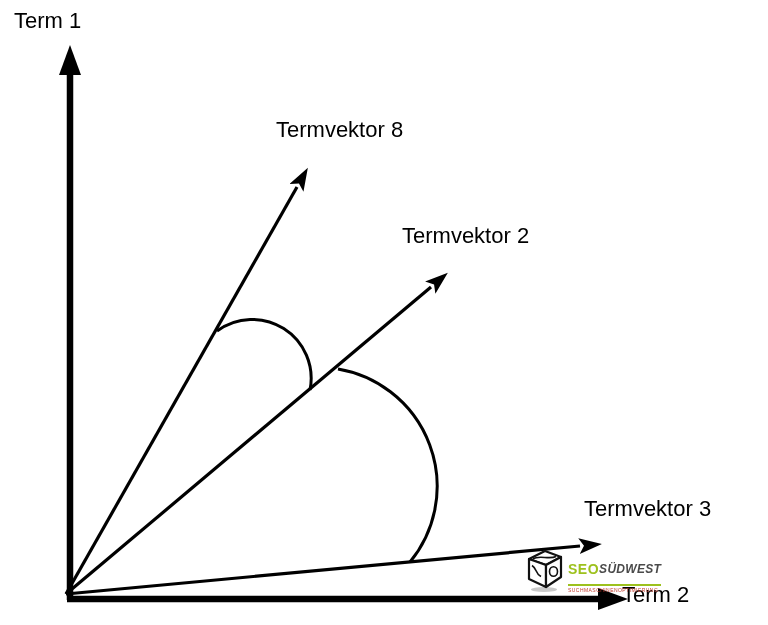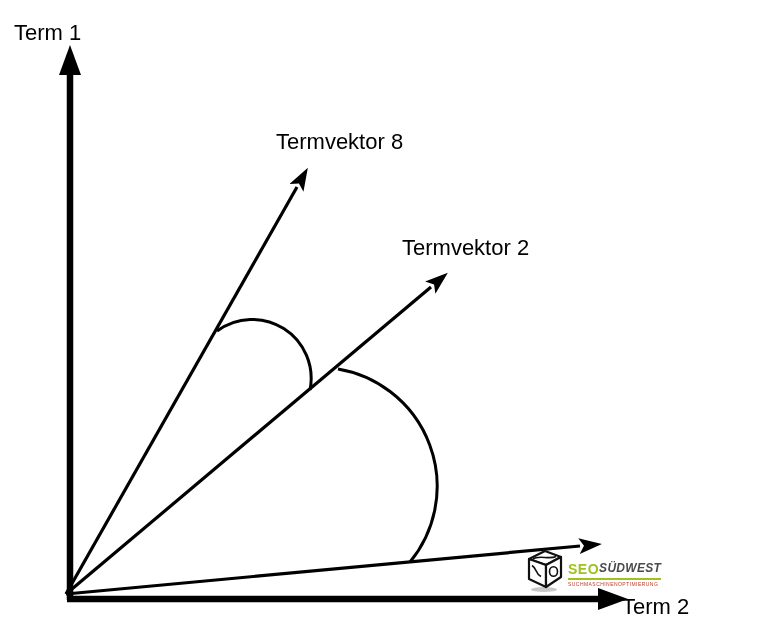--- a/index.html
+++ b/index.html
@@ -10,36 +10,35 @@
     overflow:hidden;
     font-family:"Liberation Sans", sans-serif;
   }
   .stage svg.diagram{position:absolute;left:0;top:0;}
   .lbl{
     position:absolute;
     font-size:22px;
     line-height:26px;
     color:#000;
     white-space:nowrap;
-    margin-top:12px;
   }
   
   .logo{
     position:absolute;
     left:524px;top:548px;
     display:flex;
     align-items:flex-start;
   }
   .logo .cube{display:block;}
   .logo-text{margin-top:13px;margin-left:2px;}
   .brandline{
     display:flex;
-    align-items:flex-start;
+    align-items:center;
     border-bottom:2px solid #9dc11d;
-    padding-bottom:1px;
+    padding-bottom:7px;
     white-space:nowrap;
   }
   .brand{
     font-size:14px;
     font-weight:bold;
     letter-spacing:0.5px;
     color:#9dc11d;
   }
   .brand-suffix{
     font-size:12px;
@@ -78,20 +77,21 @@
     <path d="M 338,369 A 119,119 0 0 1 410,562" fill="none" stroke="#000" stroke-width="3"></path>
 
     <line x1="66" y1="594" x2="297" y2="187" stroke="#000" stroke-width="3.2" marker-end="url(#vecArrow)"></line>
     <line x1="66" y1="594" x2="431" y2="287" stroke="#000" stroke-width="3.2" marker-end="url(#vecArrow)"></line>
     <line x1="66" y1="594" x2="580" y2="546" stroke="#000" stroke-width="3.2" marker-end="url(#vecArrow)"></line>
   </svg>
 
   <div class="lbl" style="left:14px;top:8px;">Term 1</div>
   <div class="lbl" style="left:276px;top:117px;">Termvektor 8</div>
   <div class="lbl" style="left:402px;top:223px;text-align:center;">Termvektor 2</div>
+  <div class="lbl" style="left:584px;top:496px;">Termvektor 3</div>
   <div class="lbl" style="left:622px;top:582px;">Term 2</div>
 
   <div class="logo">
     <svg class="cube" width="42" height="45" viewBox="0 0 42 45">
       <ellipse cx="20" cy="41.5" rx="13" ry="2.6" fill="#c9c9c9"></ellipse>
       <path d="M 5,11 L 21,3 L 37,9 L 22,17 Z" fill="#fff" stroke="#111" stroke-width="2.2" stroke-linejoin="round"></path>
       <path d="M 5,11 L 22,17 L 22,39 L 5,31 Z" fill="#fff" stroke="#111" stroke-width="2.2" stroke-linejoin="round"></path>
       <path d="M 22,17 L 37,9 L 37,29 L 22,39 Z" fill="#fff" stroke="#111" stroke-width="2.2" stroke-linejoin="round"></path>
       <path d="M 9,11 C 15,6.5 25,12 32,8.5" fill="none" stroke="#111" stroke-width="1.6"></path>
       <path d="M 8,17.5 C 14,21.5 10.5,25 17,28.5" fill="none" stroke="#111" stroke-width="1.6"></path>

